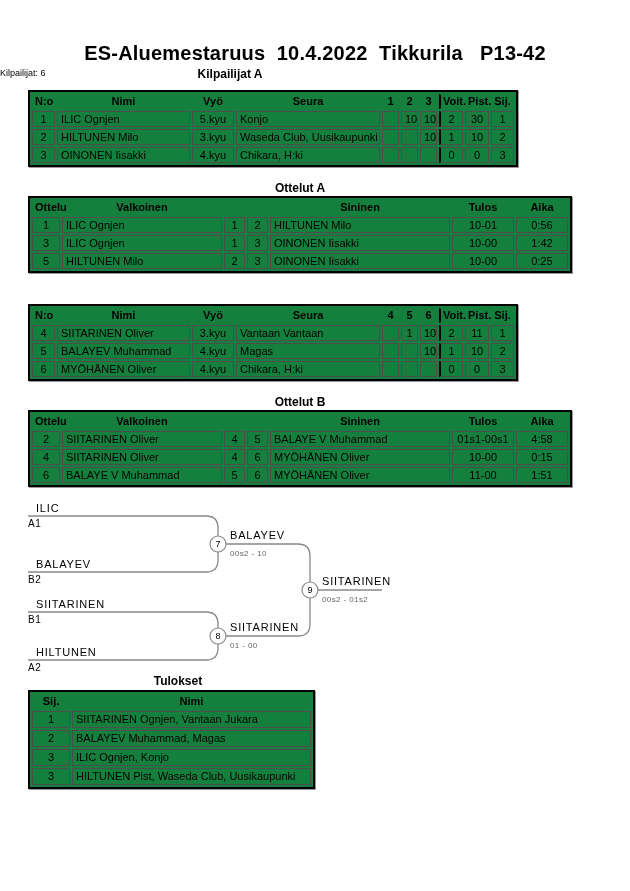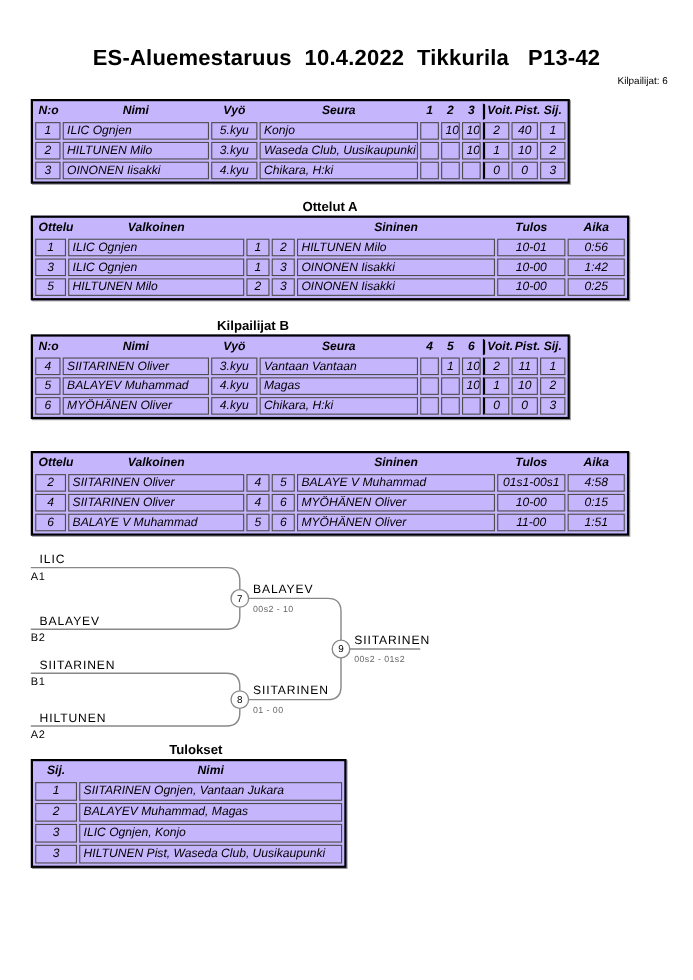--- a/index.html
+++ b/index.html
@@ -1,24 +1,24 @@
 <!DOCTYPE html>
 <html><head>
 <meta charset="utf-8">
 <style>
   html,body { margin:0; padding:0; background:#fff; }
   .doc { position:relative; width:630px; height:891px; background:#ffffff; overflow:hidden;
          font-family:"Liberation Sans","DejaVu Sans",sans-serif; color:#000; }
   .abs { position:absolute; }
   .title { top:42px; left:0; width:630px; text-align:center; font-size:20px; font-weight:bold;
            white-space:pre; letter-spacing:0.2px; }
-  .count { top:68px; left:0; width:607px; text-align:right; font-size:9px; }
+  .count { top:68px; left:0; width:607px; font-size:9px; }
   .shead { font-size:12px; font-weight:bold; text-align:center; white-space:nowrap; }
   table.tbl { position:absolute; table-layout:fixed; border-collapse:separate; border-spacing:2px;
-              border:2px solid #000; box-shadow:1px 1px 0 #9a9a9a; background:#c4b5fd;font-style:italic; }
+              border:2px solid #000; box-shadow:1px 1px 0 #9a9a9a; background:#15803d; }
   .tbl th { font-size:11px; font-weight:bold; height:13px; line-height:13px; padding:0 2px;
             overflow:visible; white-space:nowrap; text-align:center; border:1px solid transparent; }
   .tbl td { font-size:11px; height:14px; line-height:14px; padding:0 3px; white-space:nowrap;
             overflow:hidden; border:1px solid #4d4d4d; text-align:center; }
   .tbl .l { text-align:left; }
   .tbl .thickL { border-left:2px solid #000 !important; }
   .results td { height:15px; line-height:15px; }
   svg text { font-family:"Liberation Sans","DejaVu Sans",sans-serif; }
   .bline { fill:none; stroke:#888888; stroke-width:1.3; }
   .bcirc { fill:#ffffff; stroke:#888888; stroke-width:1.2; }
@@ -28,20 +28,21 @@
   .bnum { font-size:9px; fill:#000; text-anchor:middle; }
 </style>
 </head>
 <body>
 
 <div class="doc">
 
   <div class="abs title">ES-Aluemestaruus  10.4.2022  Tikkurila   P13-42</div>
   <div class="abs count">Kilpailijat: 6</div>
 
+  <div class="abs shead" style="left:28px;top:67px;width:404px;">Kilpailijat A</div>
   <table class="tbl" style="left:28px;top:90px;width:490px;">
     <colgroup>
         <col style="width:23px">
         <col style="width:133px">
         <col style="width:42px">
         <col style="width:144px">
         <col style="width:17px">
         <col style="width:17px">
         <col style="width:17px">
         <col style="width:24px">
@@ -63,21 +64,21 @@
     </tr>
     <tr>
       <td>1</td>
       <td class="l">ILIC Ognjen</td>
       <td>5.kyu</td>
       <td class="l">Konjo</td>
       <td></td>
       <td>10</td>
       <td>10</td>
       <td class="thickL">2</td>
-      <td>40</td>
+      <td>30</td>
       <td>1</td>
     </tr>
     <tr>
       <td>2</td>
       <td class="l">HILTUNEN Milo</td>
       <td>3.kyu</td>
       <td class="l">Waseda Club, Uusikaupunki</td>
       <td></td>
       <td></td>
       <td>10</td>
@@ -144,21 +145,20 @@
       <td class="l">HILTUNEN Milo</td>
       <td>2</td>
       <td>3</td>
       <td class="l">OINONEN Iisakki</td>
       <td>10-00</td>
       <td>0:25</td>
     </tr>
   </tbody>
     </table>
 
-  <div class="abs shead" style="left:28px;top:289px;width:404px;">Kilpailijat B</div>
   <table class="tbl" style="left:28px;top:304px;width:490px;">
     <colgroup>
         <col style="width:23px">
         <col style="width:133px">
         <col style="width:42px">
         <col style="width:144px">
         <col style="width:17px">
         <col style="width:17px">
         <col style="width:17px">
         <col style="width:24px">
@@ -210,20 +210,21 @@
       <td></td>
       <td></td>
       <td></td>
       <td class="thickL">0</td>
       <td>0</td>
       <td>3</td>
     </tr>
   </tbody>
     </table>
 
+  <div class="abs shead" style="left:28px;top:395px;width:544px;">Ottelut B</div>
   <table class="tbl" style="left:28px;top:410px;width:544px;">
     <colgroup>
         <col style="width:28px">
         <col style="width:160px">
         <col style="width:21px">
         <col style="width:21px">
         <col style="width:180px">
         <col style="width:62px">
         <col style="width:52px">
       </colgroup>

